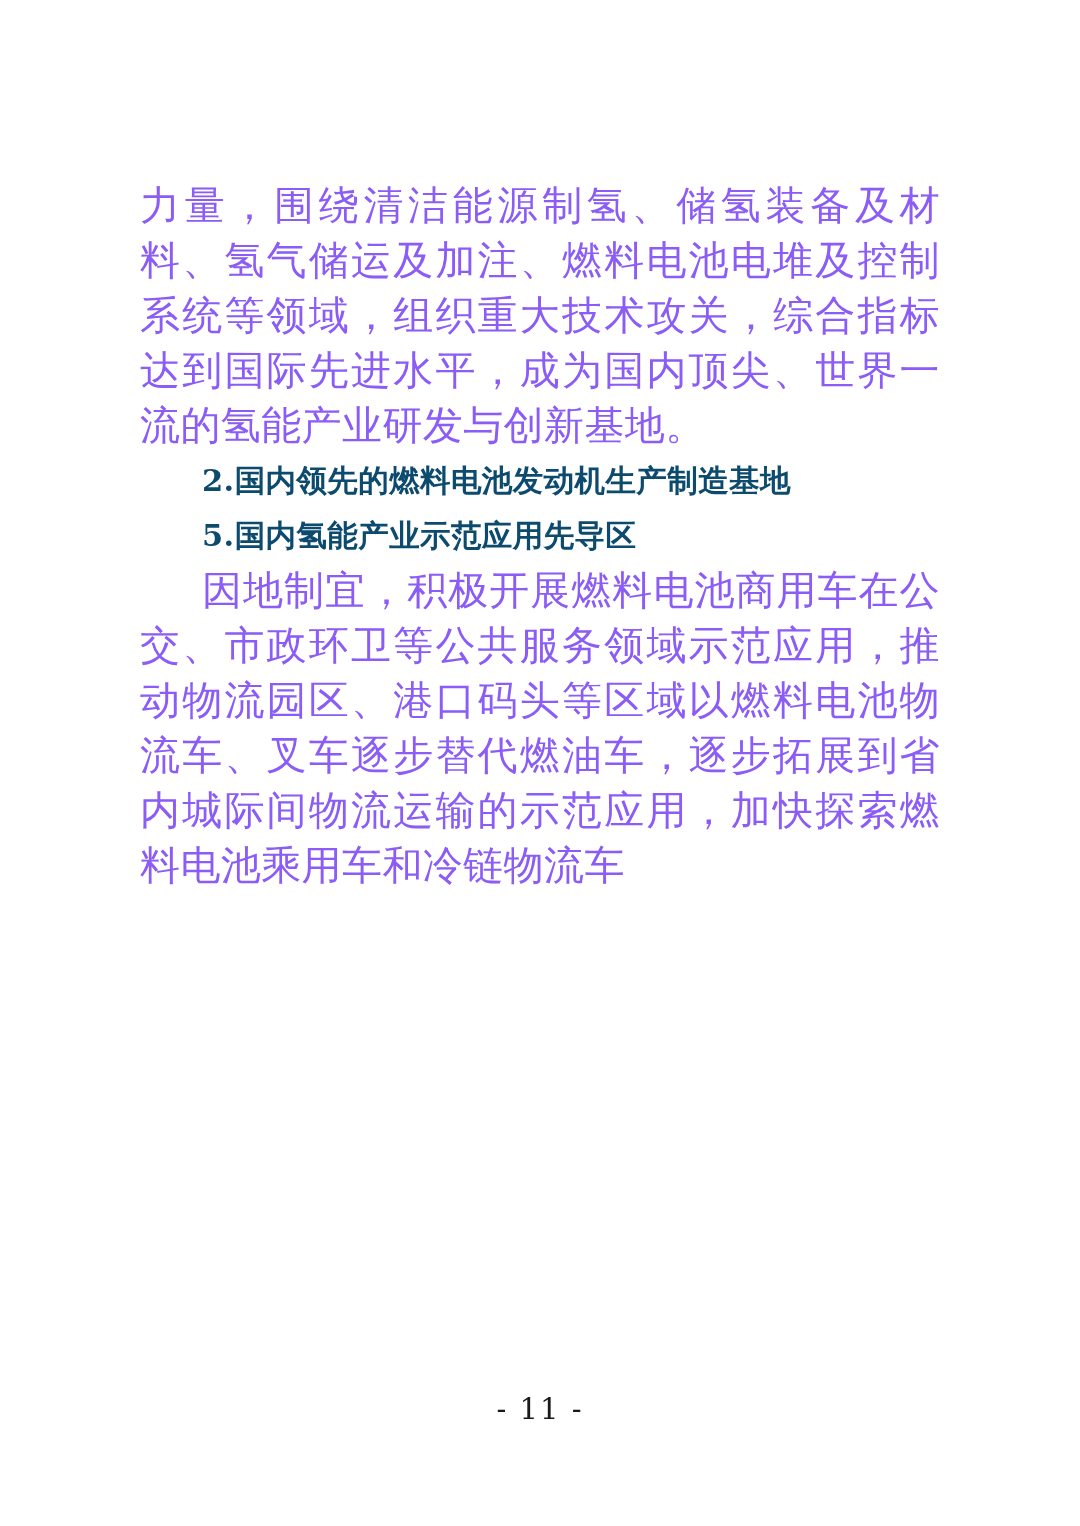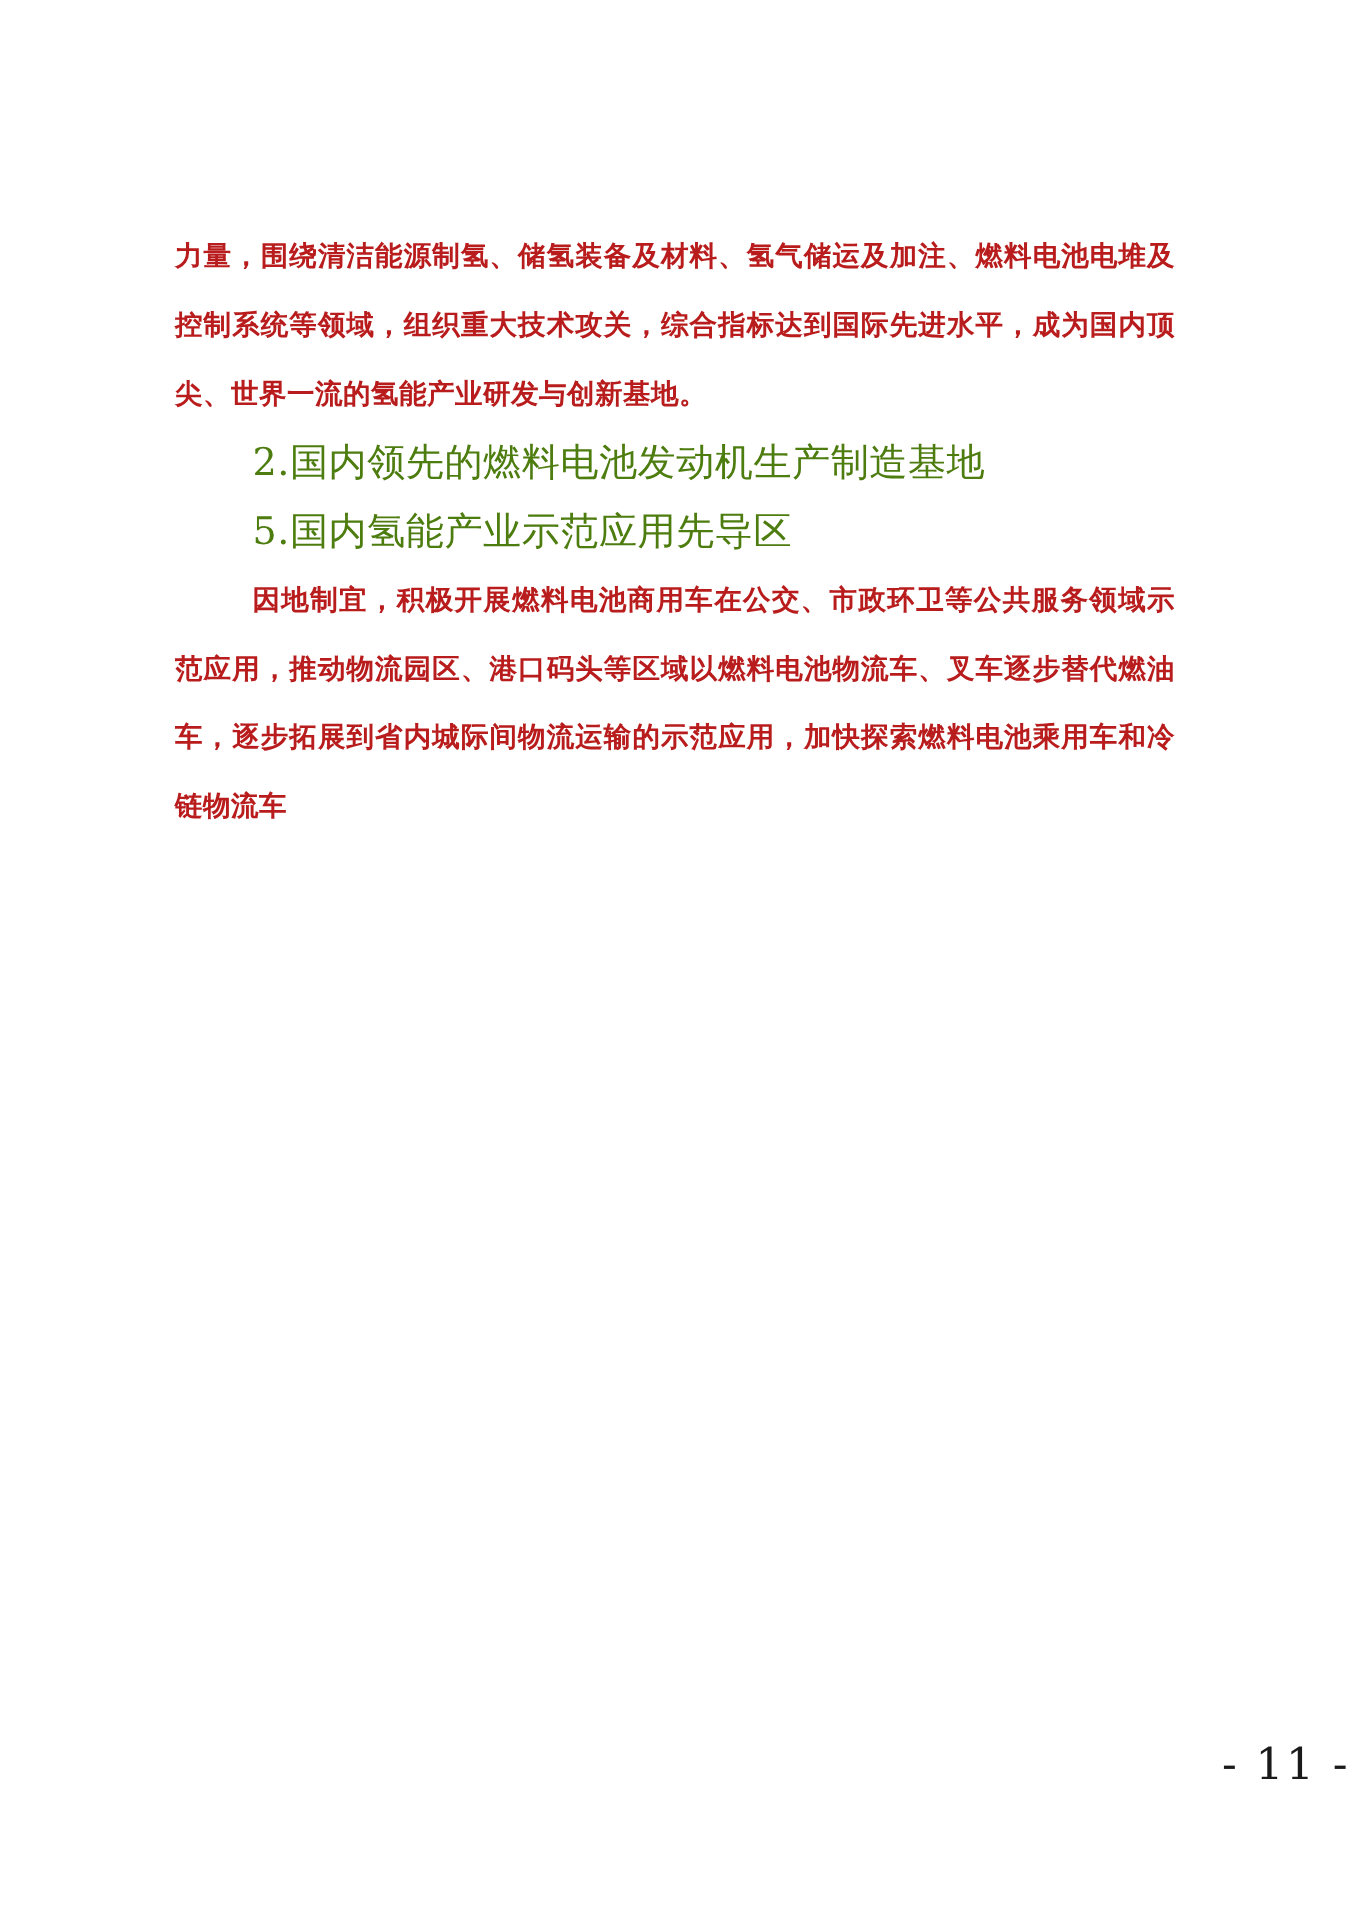--- a/index.html
+++ b/index.html
@@ -16,49 +16,49 @@
     font-family: "DejaVu Serif", "Liberation Serif", serif;
     color: #101010;
   }
   .content {
     position: absolute;
     left: 140px;
     top: 178px;
     width: 800px;
   }
   .para {
-    font-size: 22px;
+    font-size: 40px;
     line-height: 55px;
     text-align: justify;
     text-justify: inter-ideograph;
     letter-spacing: 0.4px;
     margin: 0 0 0 0;
     text-indent: 62px;
-    color: #b91c1c;
-    font-weight: 700;
+    color: #8b5cf6;
+    font-weight: 400;
   }
   .para.no-indent {
     text-indent: 0;
   }
   .heading {
     font-size: 30.5px;
     line-height: 55px;
     margin: 0;
     text-indent: 62px;
-    font-weight: normal;
+    font-weight: bold;
     letter-spacing: 0.4px;
-    color: #4d7c0f;
+    color: #0c4a6e;
   }
   .footer {
     position: absolute;
     left: 0;
     right: 0;
     top: 1392px;
-    text-align: right;
-    font-size: 35px;
+    text-align: center;
+    font-size: 29px;
     letter-spacing: 2px;
     color: #1a1a1a;
     font-family: "DejaVu Serif", "Liberation Serif", serif;
   }
 </style>
 </head>
 <body>
 
 <div class="page">
   <div class="content">

